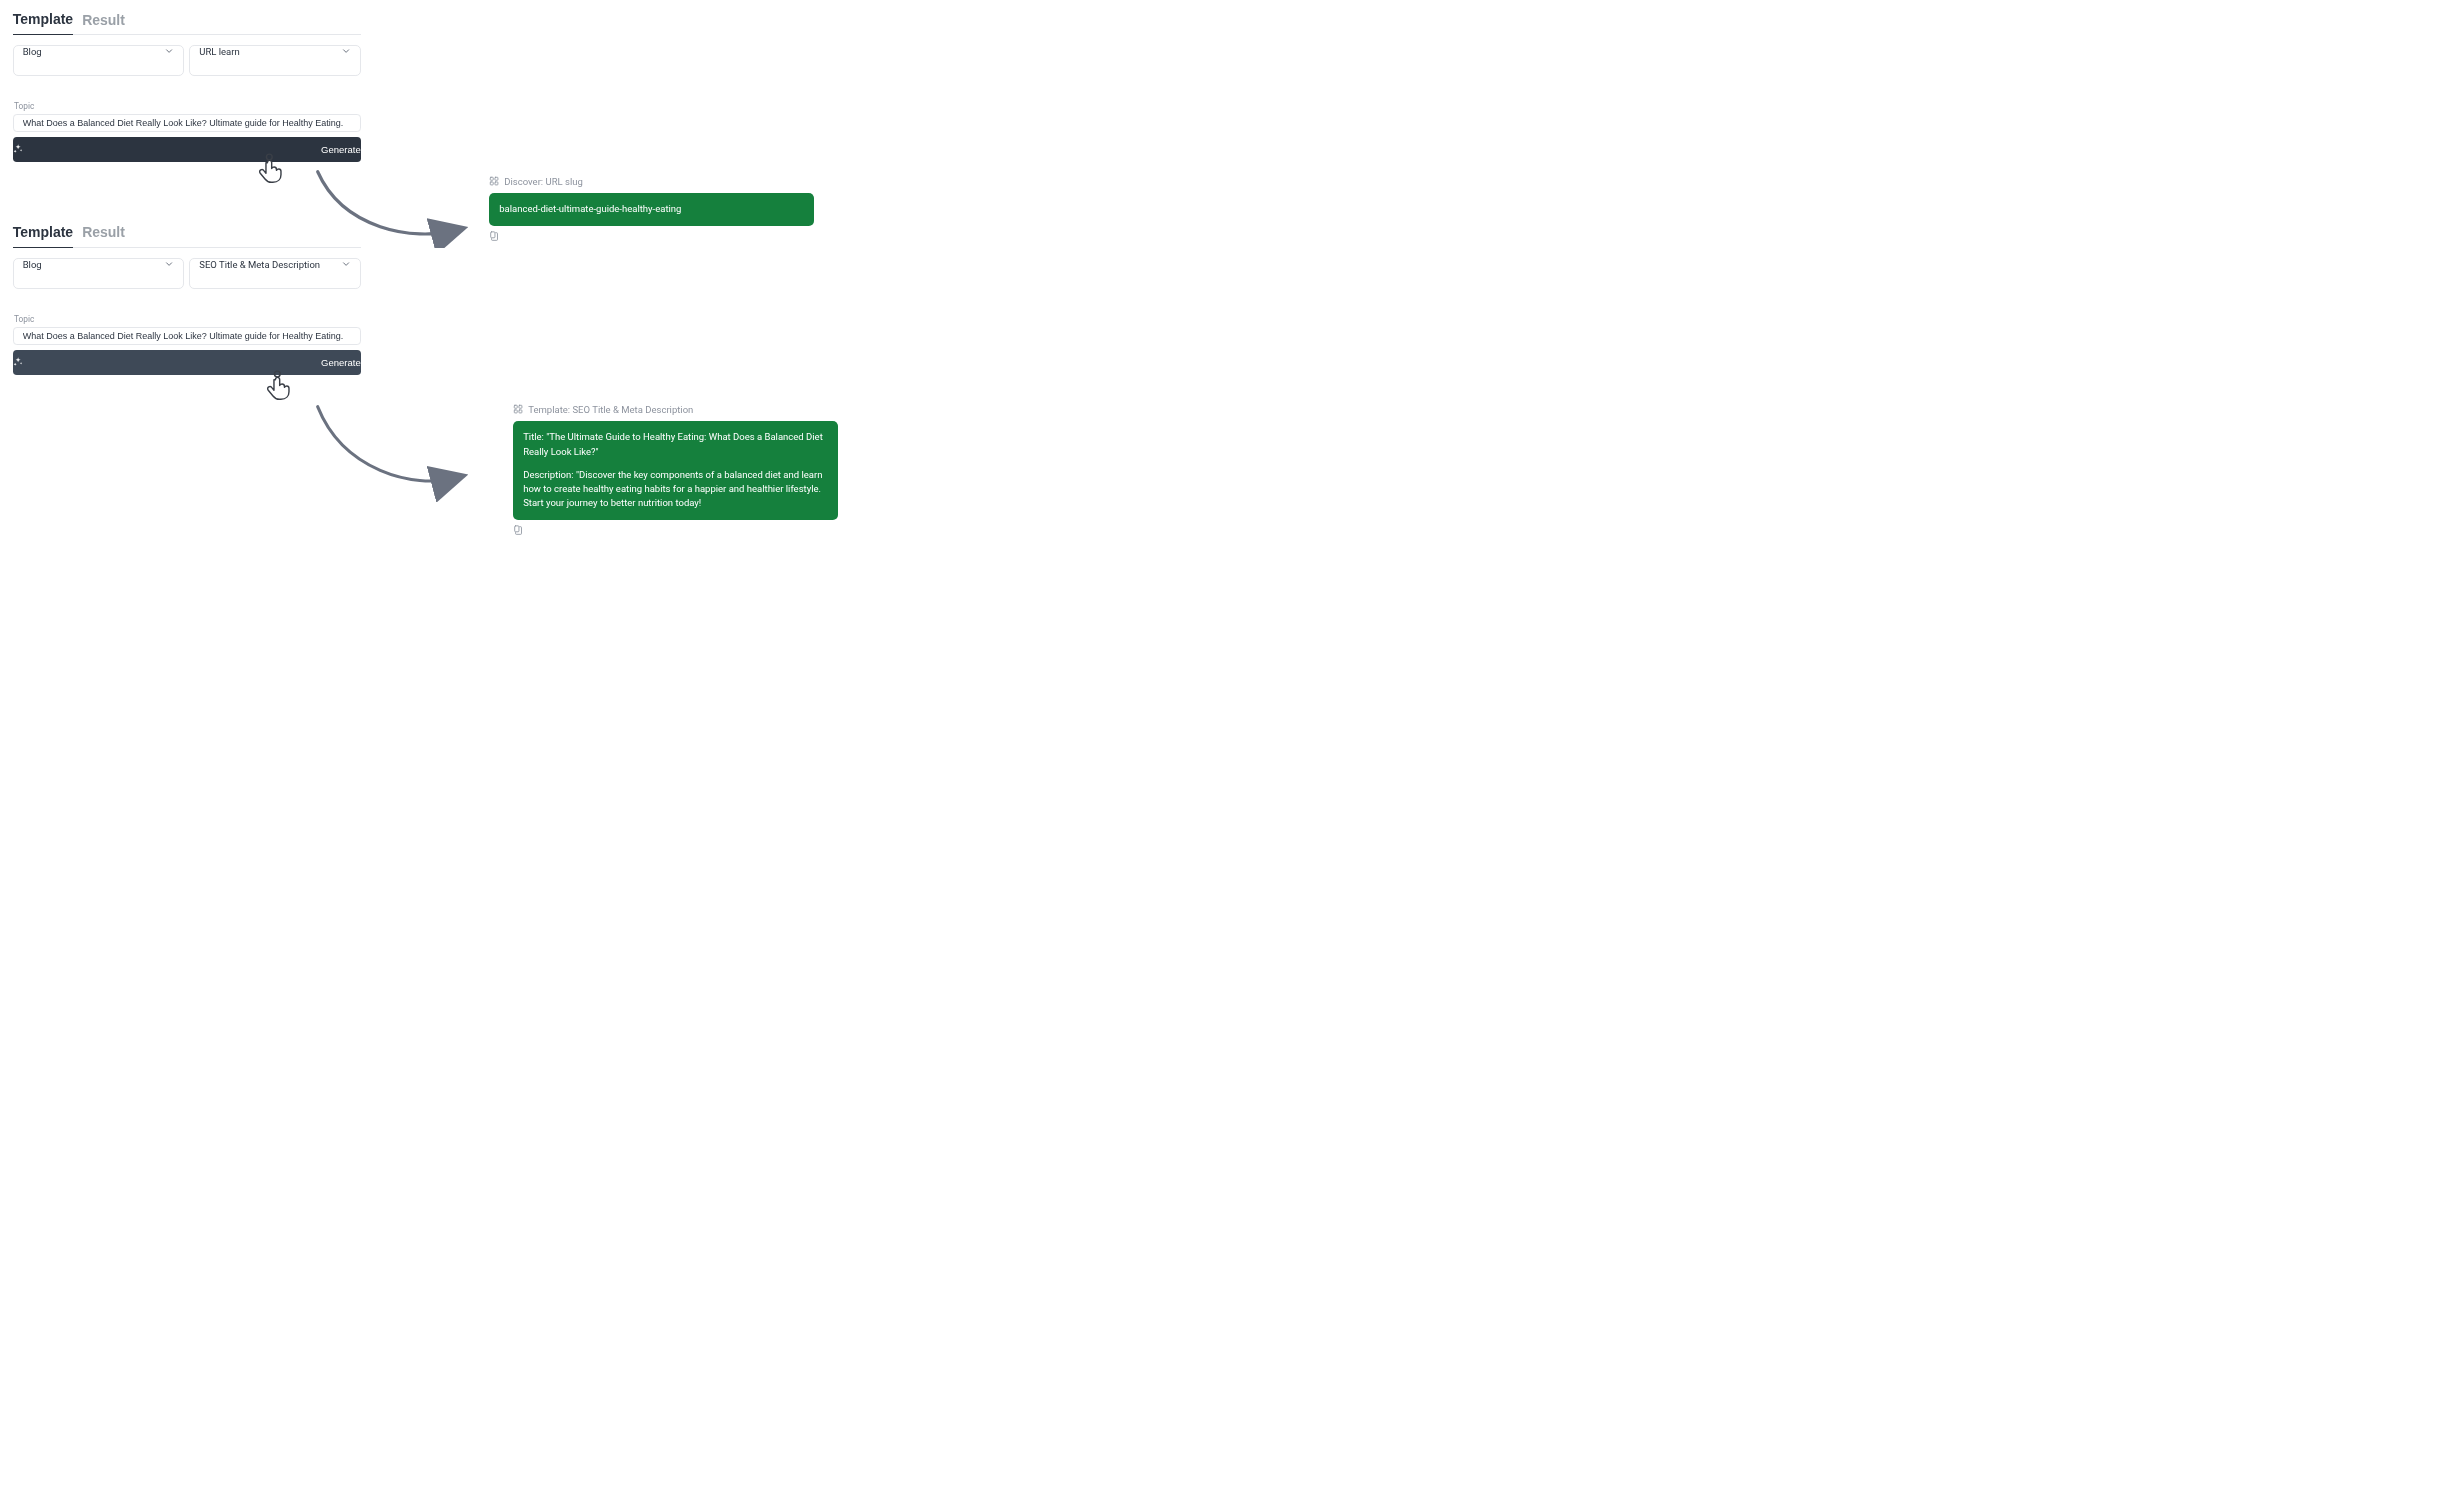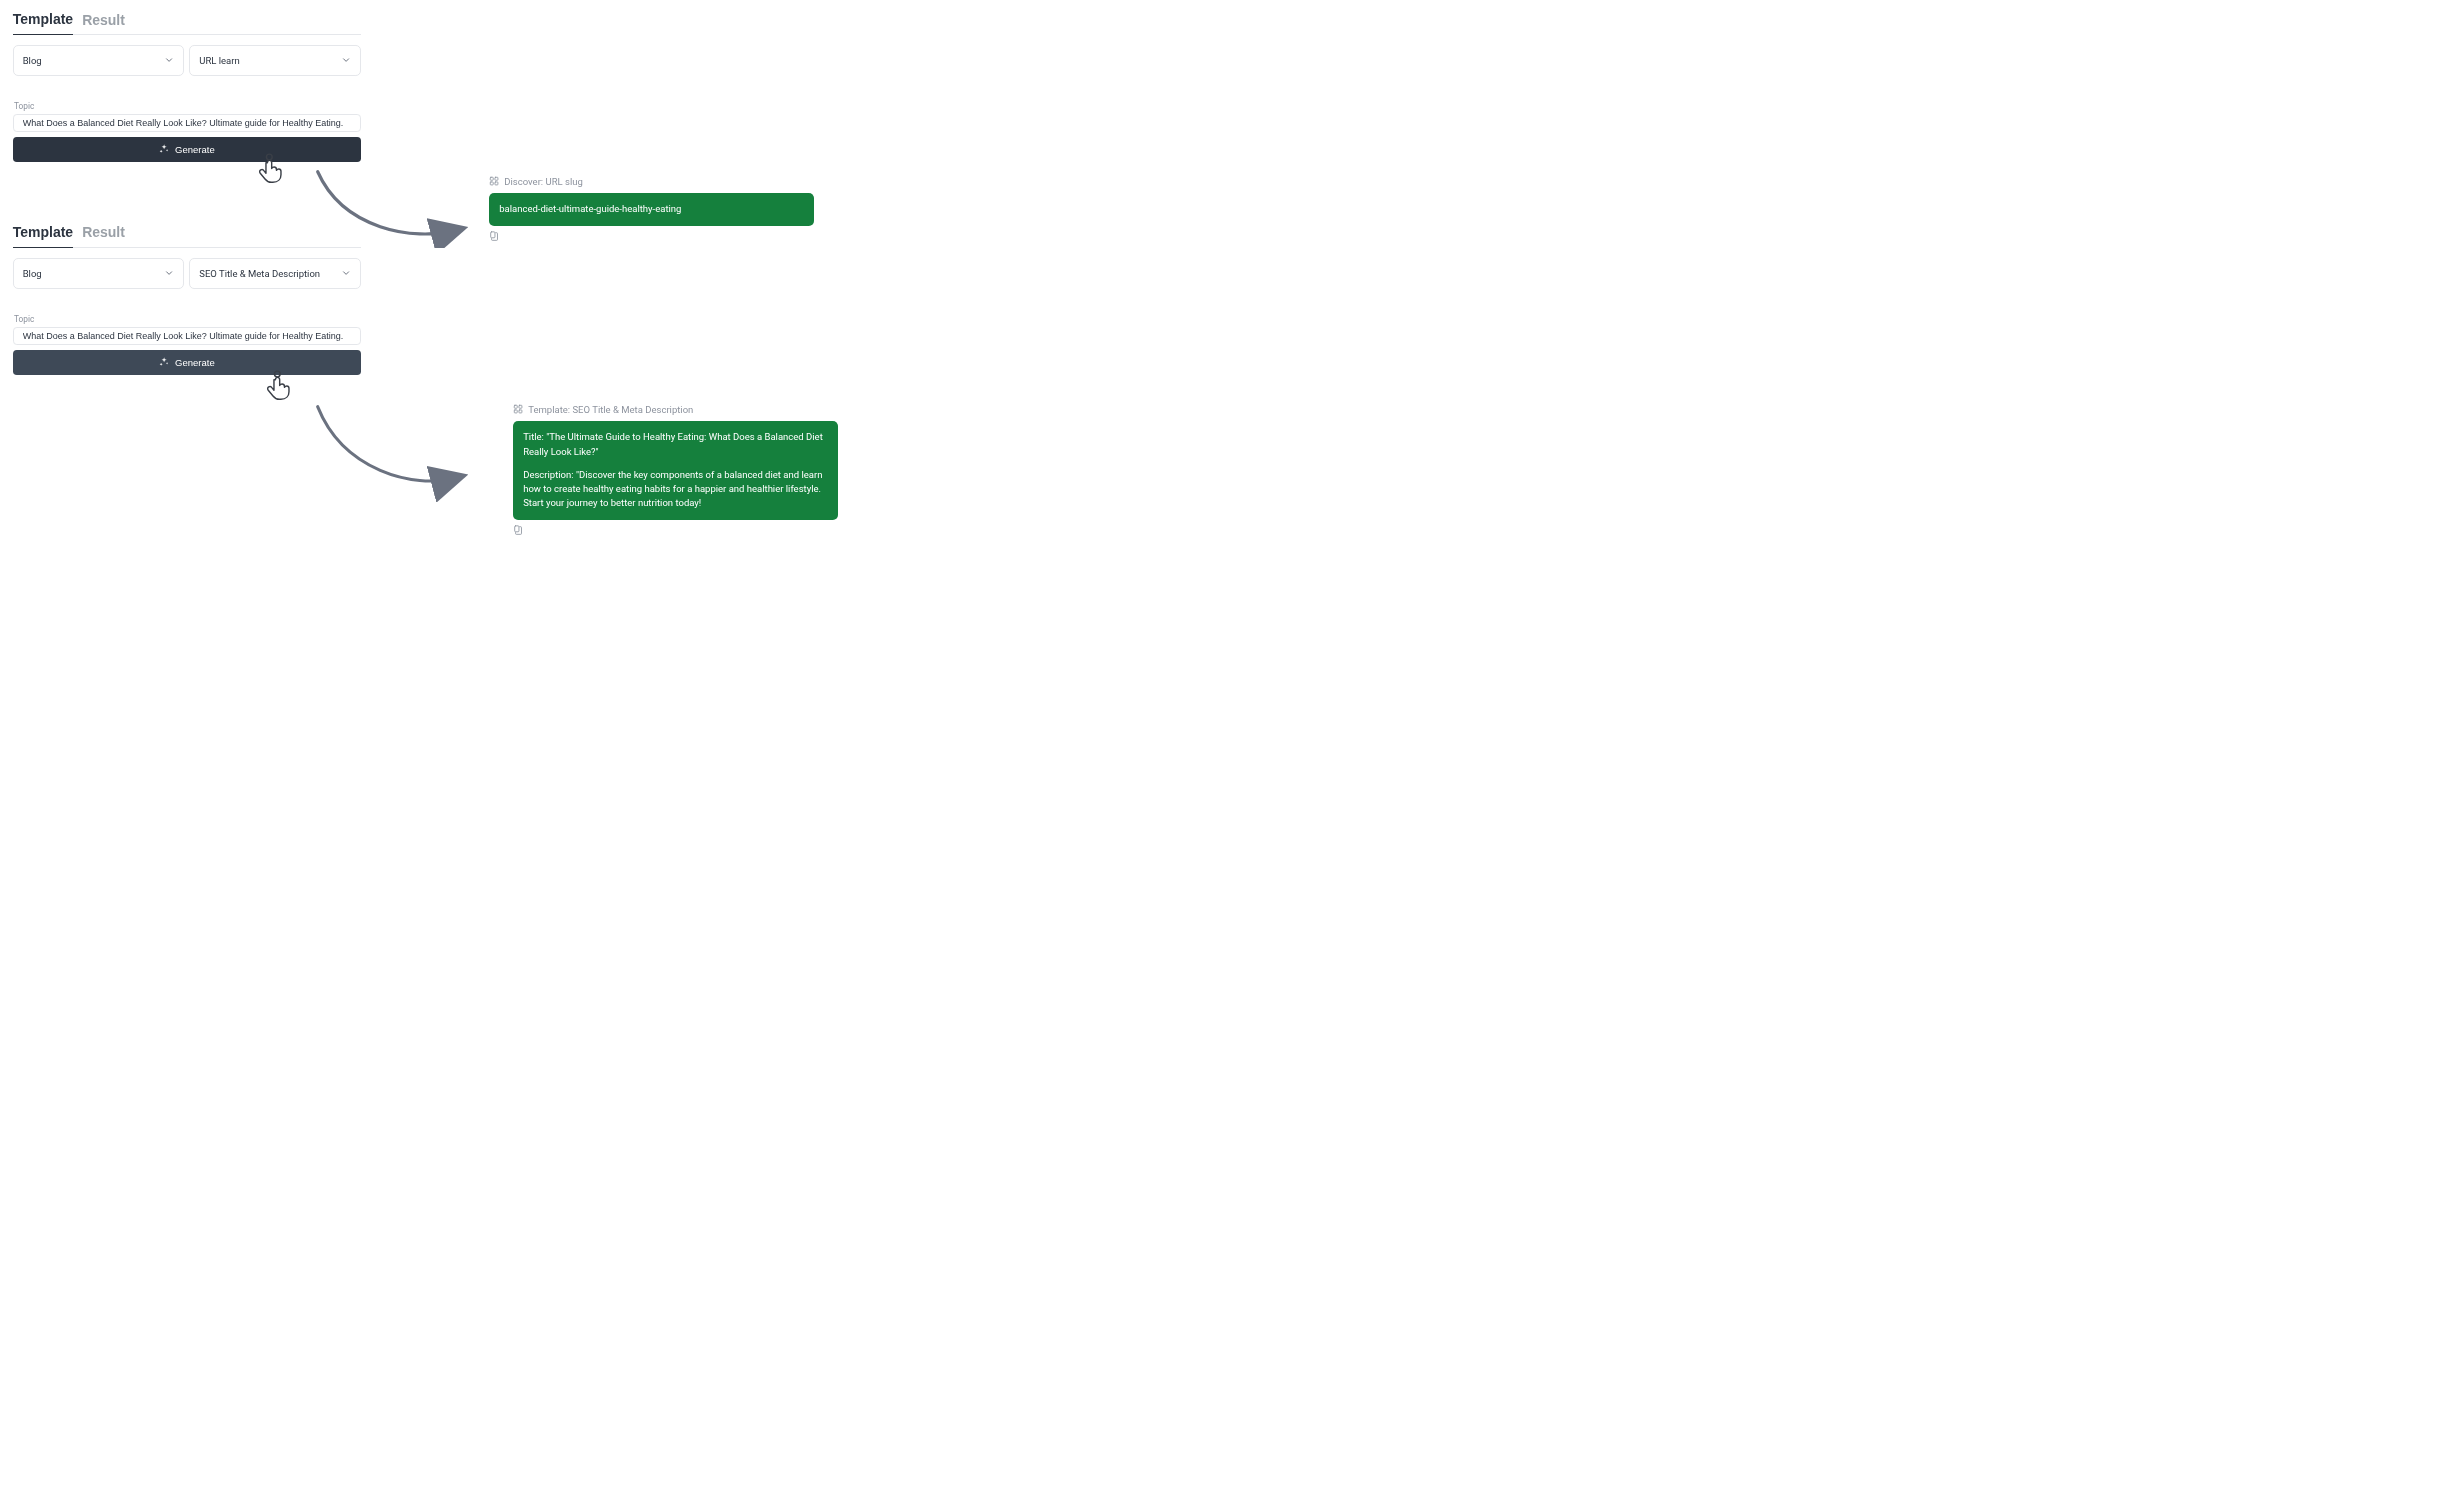--- a/index.html
+++ b/index.html
@@ -43,21 +43,21 @@
 
     
     .select-row { display: flex; gap: 5.1px; margin-bottom: 25.4px; }
     .select {
       flex: 1;
       height: 30.5px;
       border: 0.6px solid #e5e7eb;
       border-radius: 5.1px;
       background: #fff;
       display: flex;
-      align-items: center;
+      align-items: flex-start;
       justify-content: space-between;
       padding: 0 9px;
       font-size: 9.5px;
       color: #2c3440;
       cursor: pointer;
     }
     .chev { color: #636a77; display: inline-flex; }
 
     
     .field-label { font-size: 8.3px; color: #8d939e; margin: 0 0 2.5px 1.3px; }
@@ -80,21 +80,21 @@
       height: 25.4px;
       border: none;
       border-radius: 3.8px;
       background: #2c3440;
       color: #ffffff;
       font-size: 9.5px;
       font-weight: 500;
       cursor: pointer;
       display: flex;
       align-items: center;
-      justify-content: center;
+      justify-content: space-between;
       gap: 6.3px;
       position: relative;
     }
     .generate-btn.light { background: #3e4957; }
     .sparkle { display: inline-flex; transform: translateY(-0.6px); }
 
     
     .hand {
       position: absolute;
       width: 30.5px;

